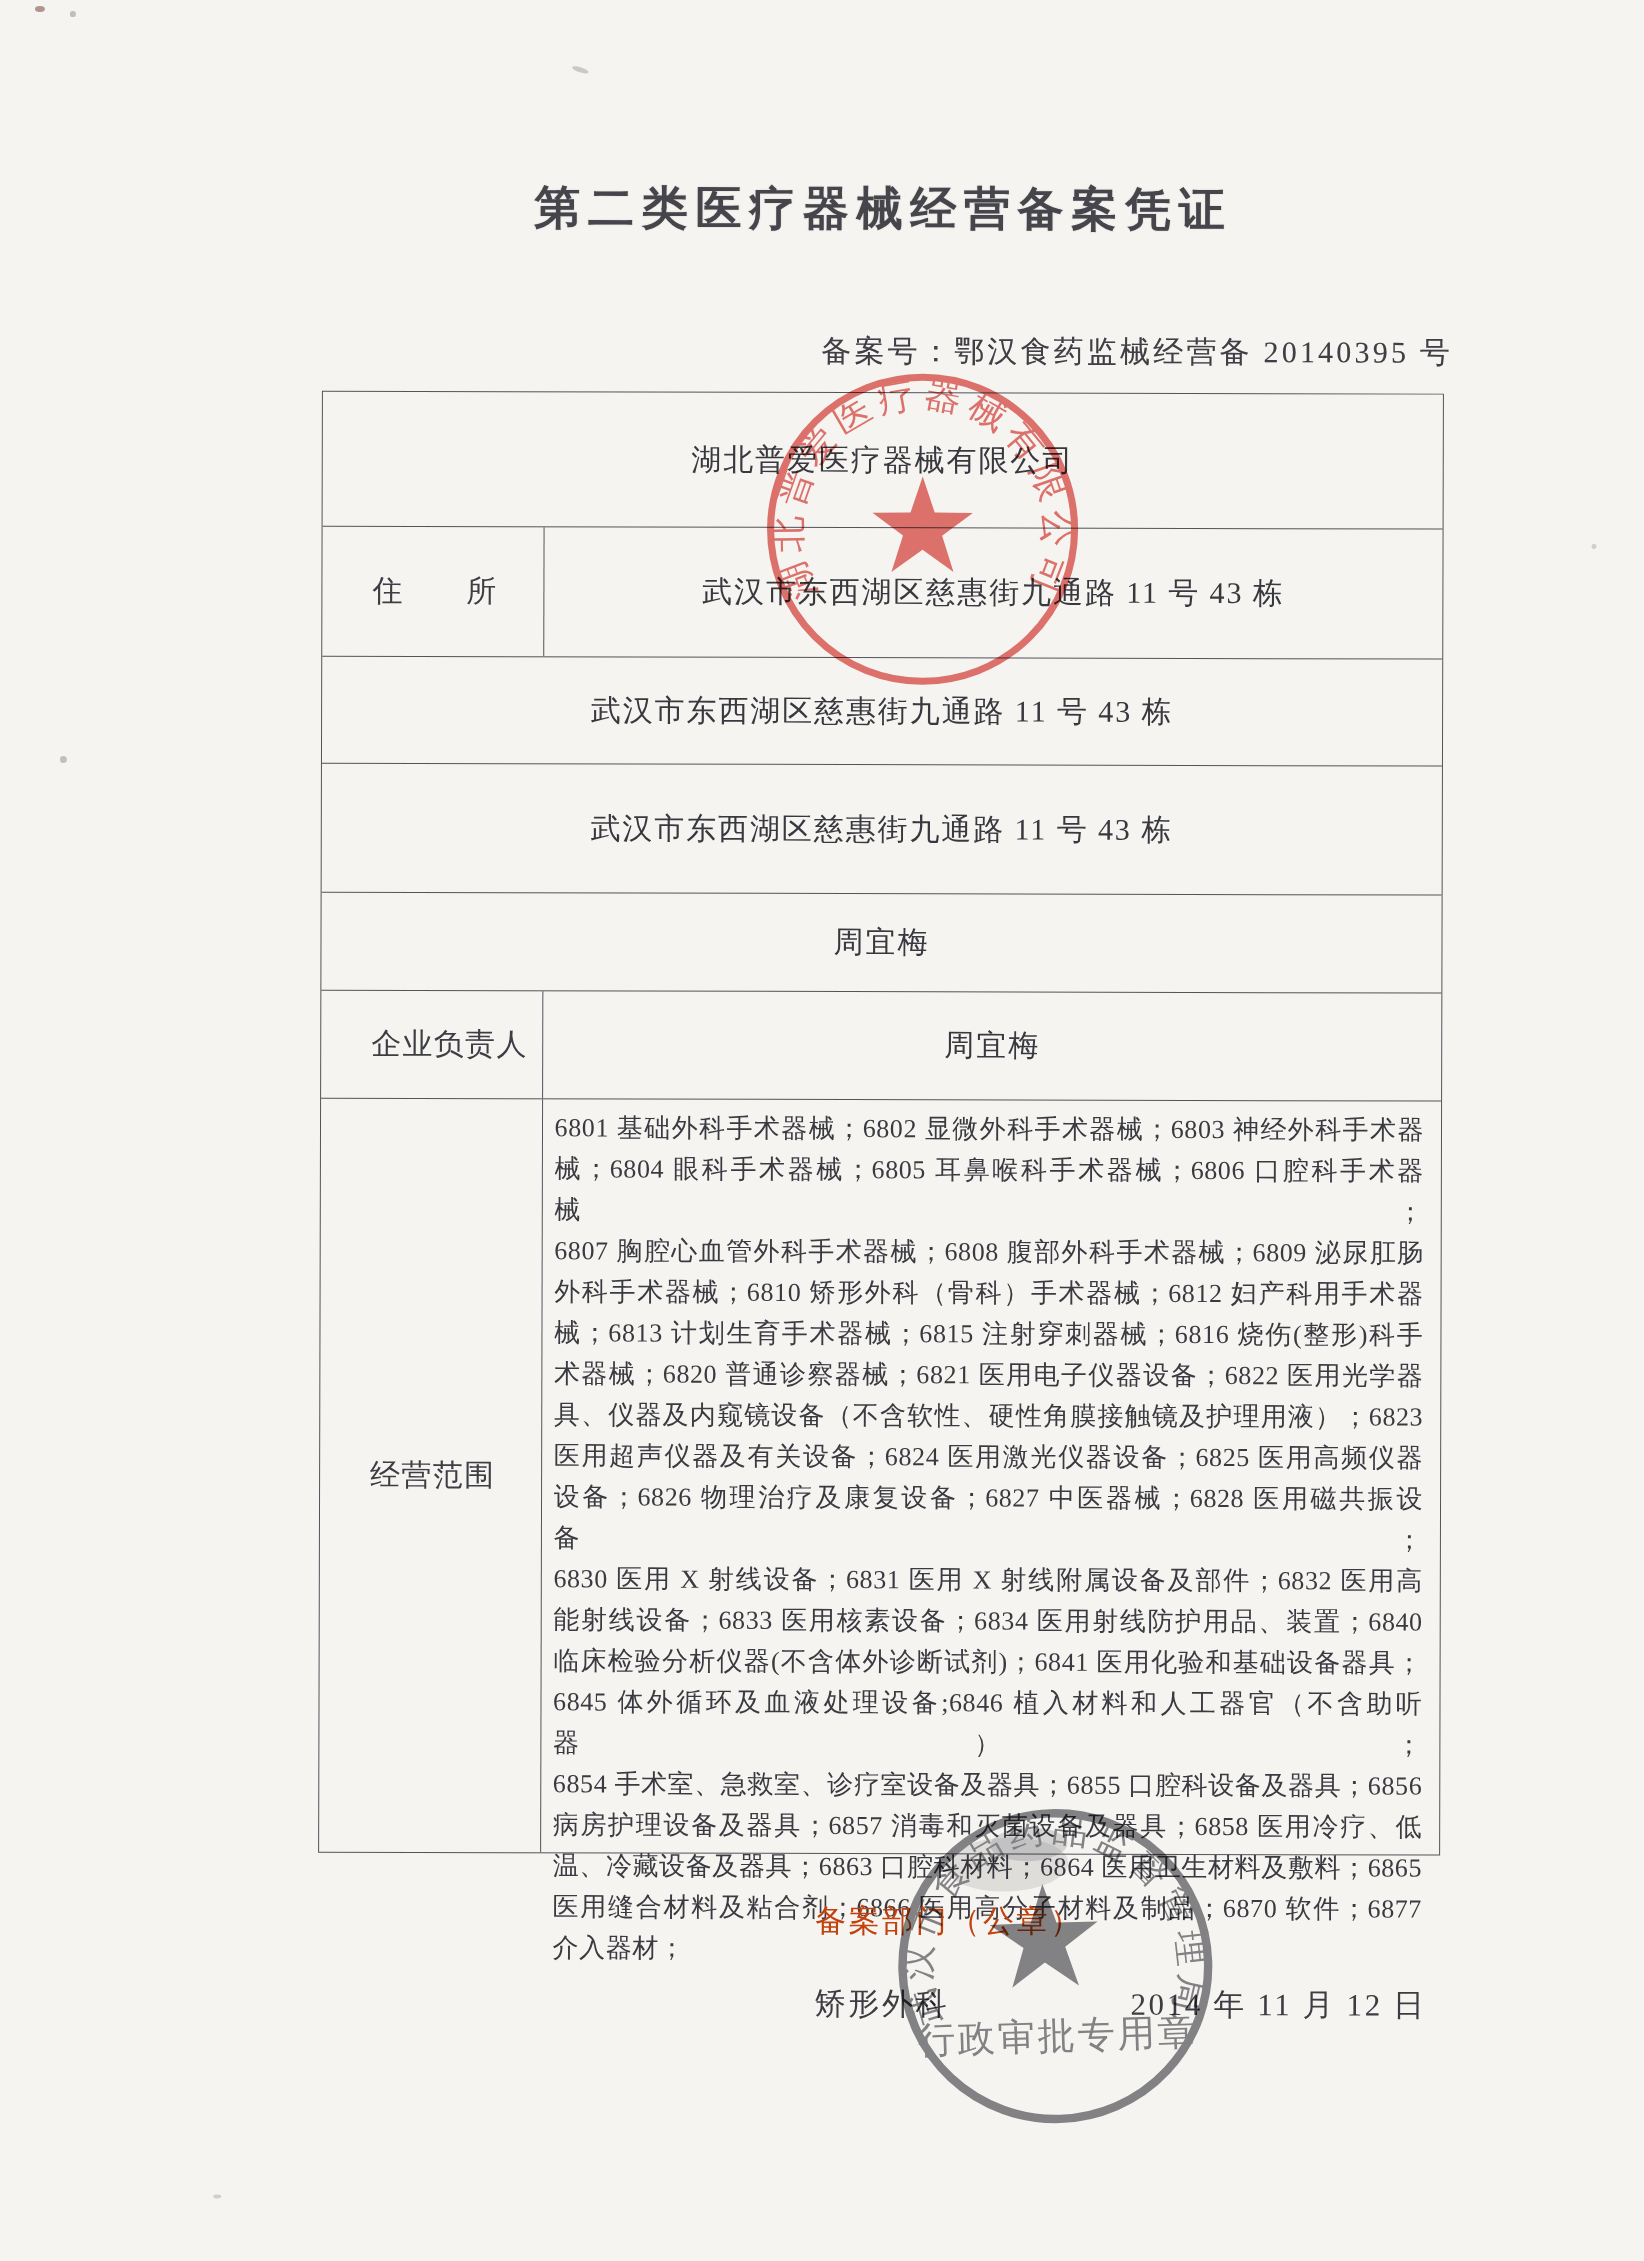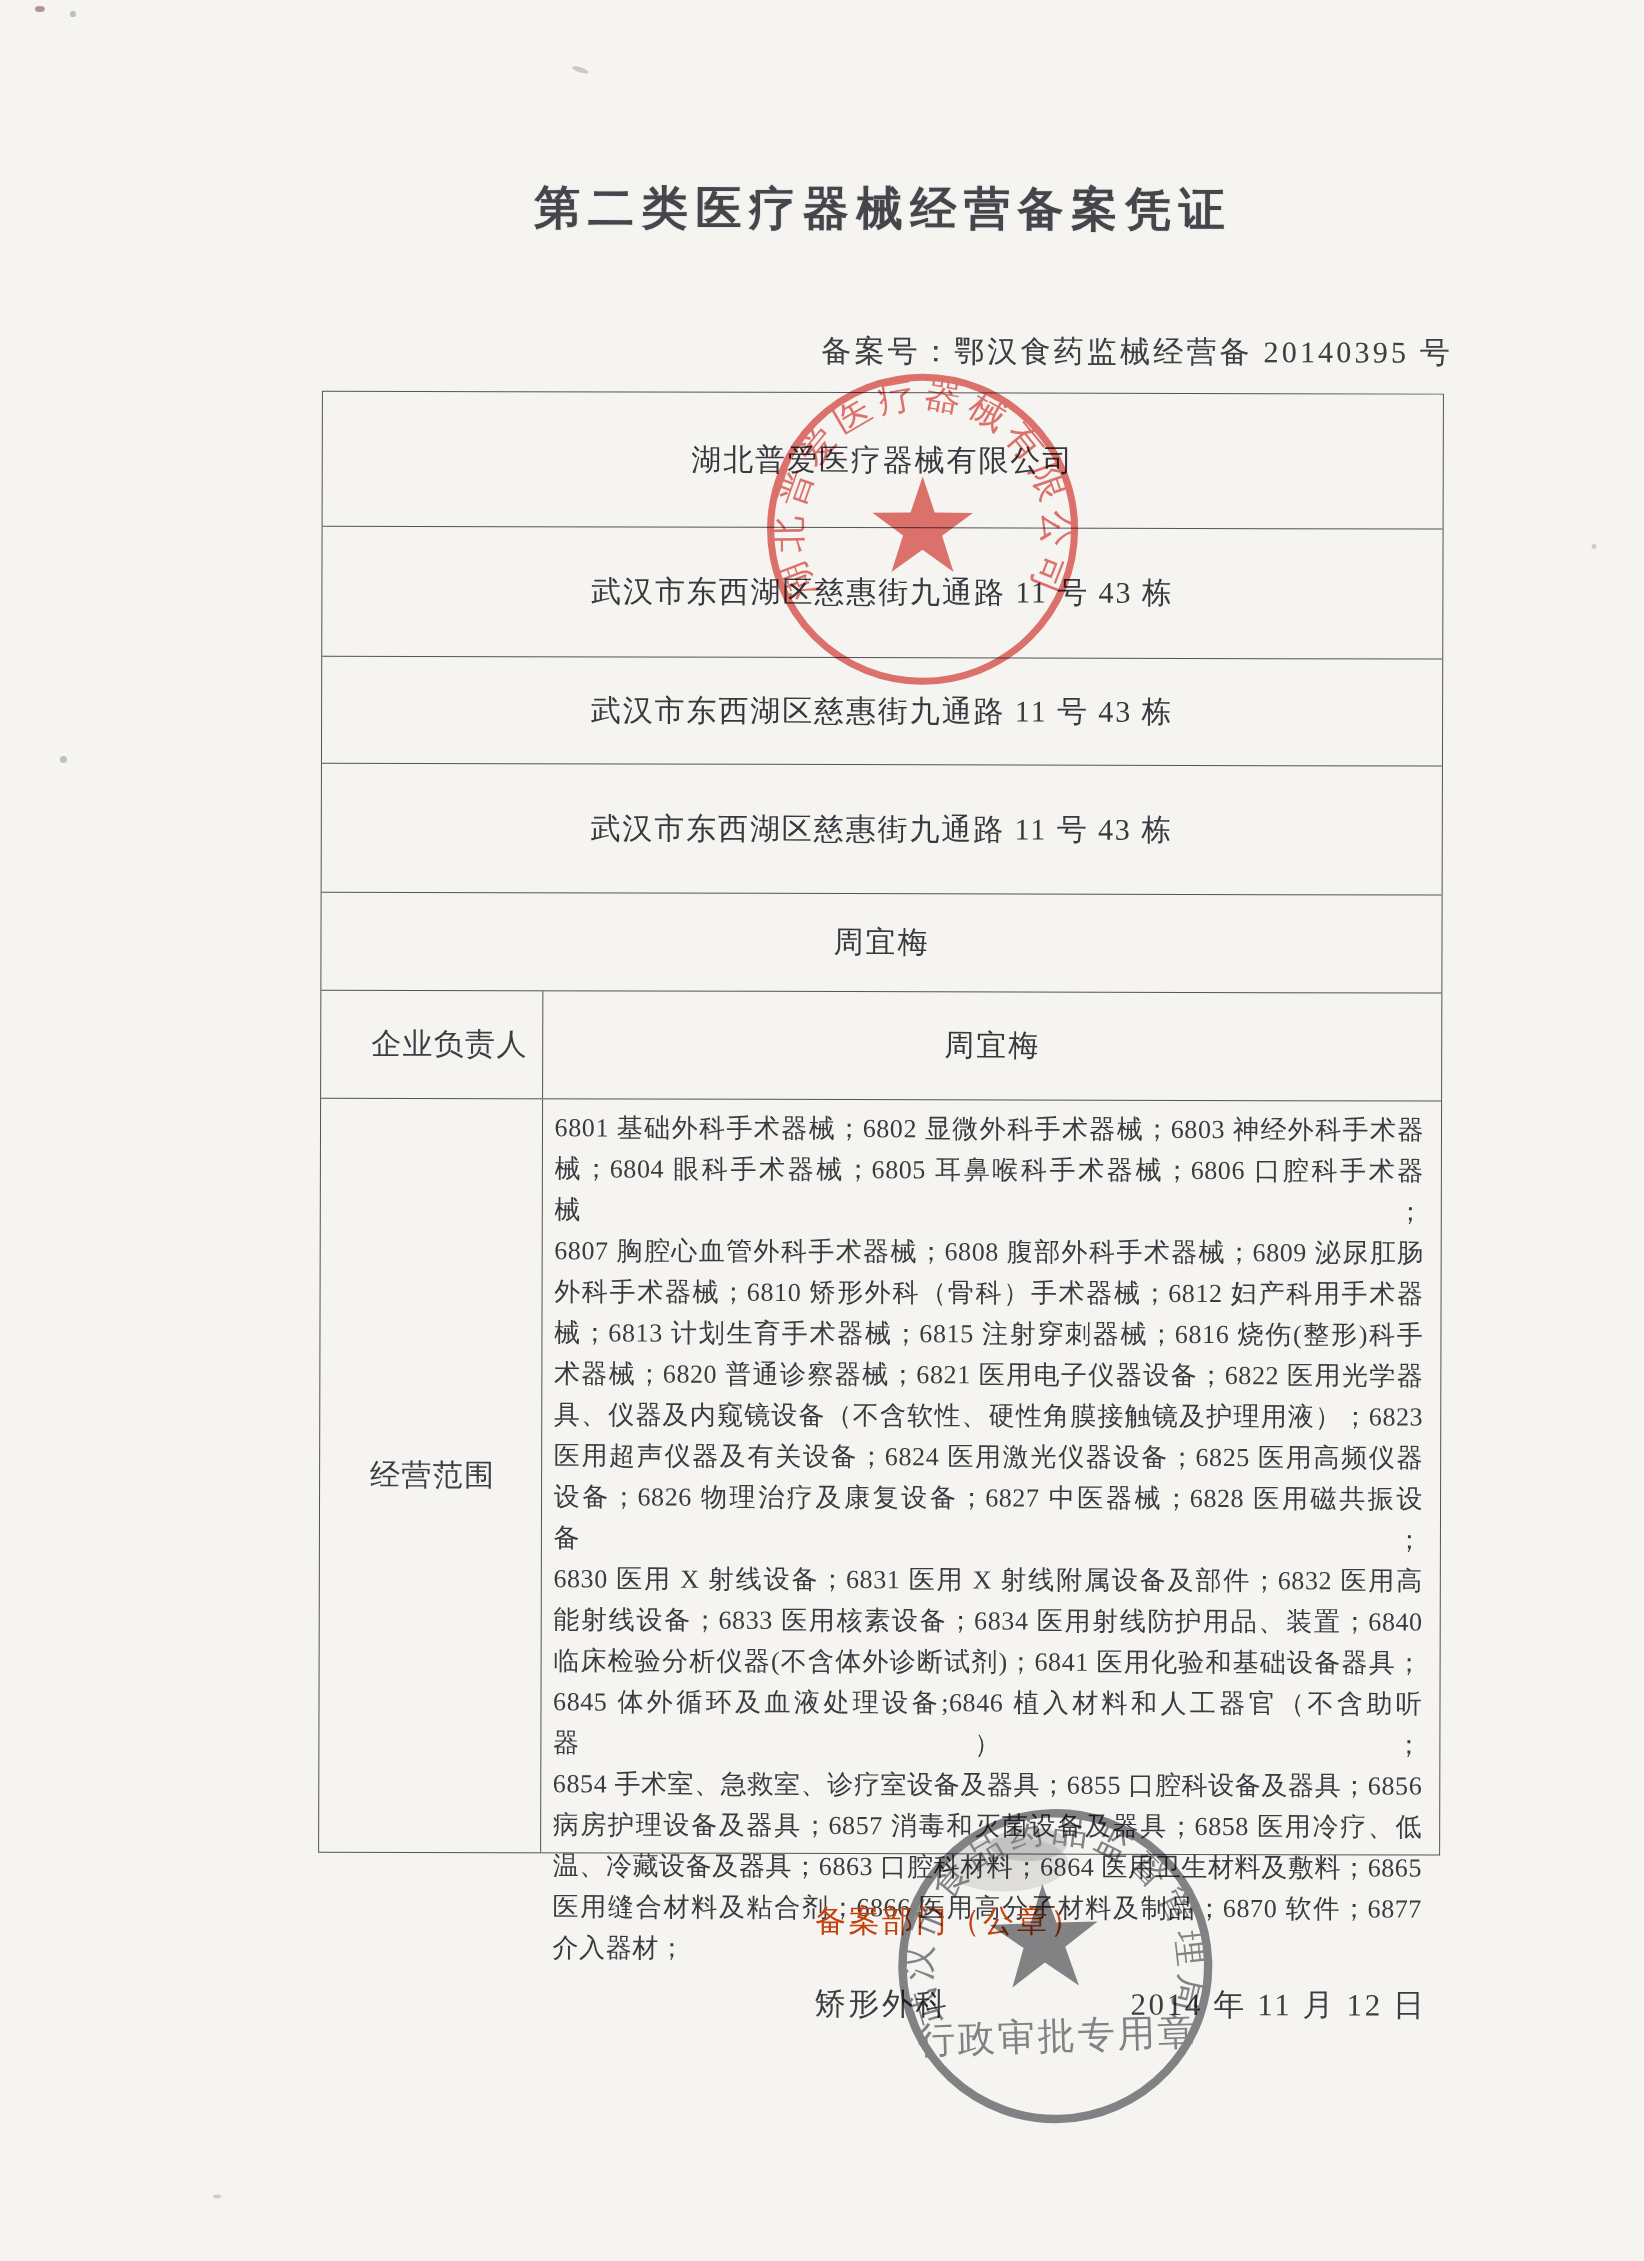--- a/index.html
+++ b/index.html
@@ -88,20 +88,21 @@
     <span>备案号：</span><span>鄂汉食药监械经营备 20140395 号</span>
   </div>
 
   <div class="ctable">
 
     <div class="row" style="height:135px">
       <div class="cell-value">湖北普爱医疗器械有限公司</div>
     </div>
 
     <div class="row" style="height:130px">
+      <div class="cell-label">住　　所</div>
       <div class="cell-value">武汉市东西湖区慈惠街九通路 11 号 43 栋</div>
     </div>
 
     <div class="row" style="height:107px">
       <div class="cell-value">武汉市东西湖区慈惠街九通路 11 号 43 栋</div>
     </div>
 
     <div class="row" style="height:129px">
       <div class="cell-value">武汉市东西湖区慈惠街九通路 11 号 43 栋</div>
     </div>

